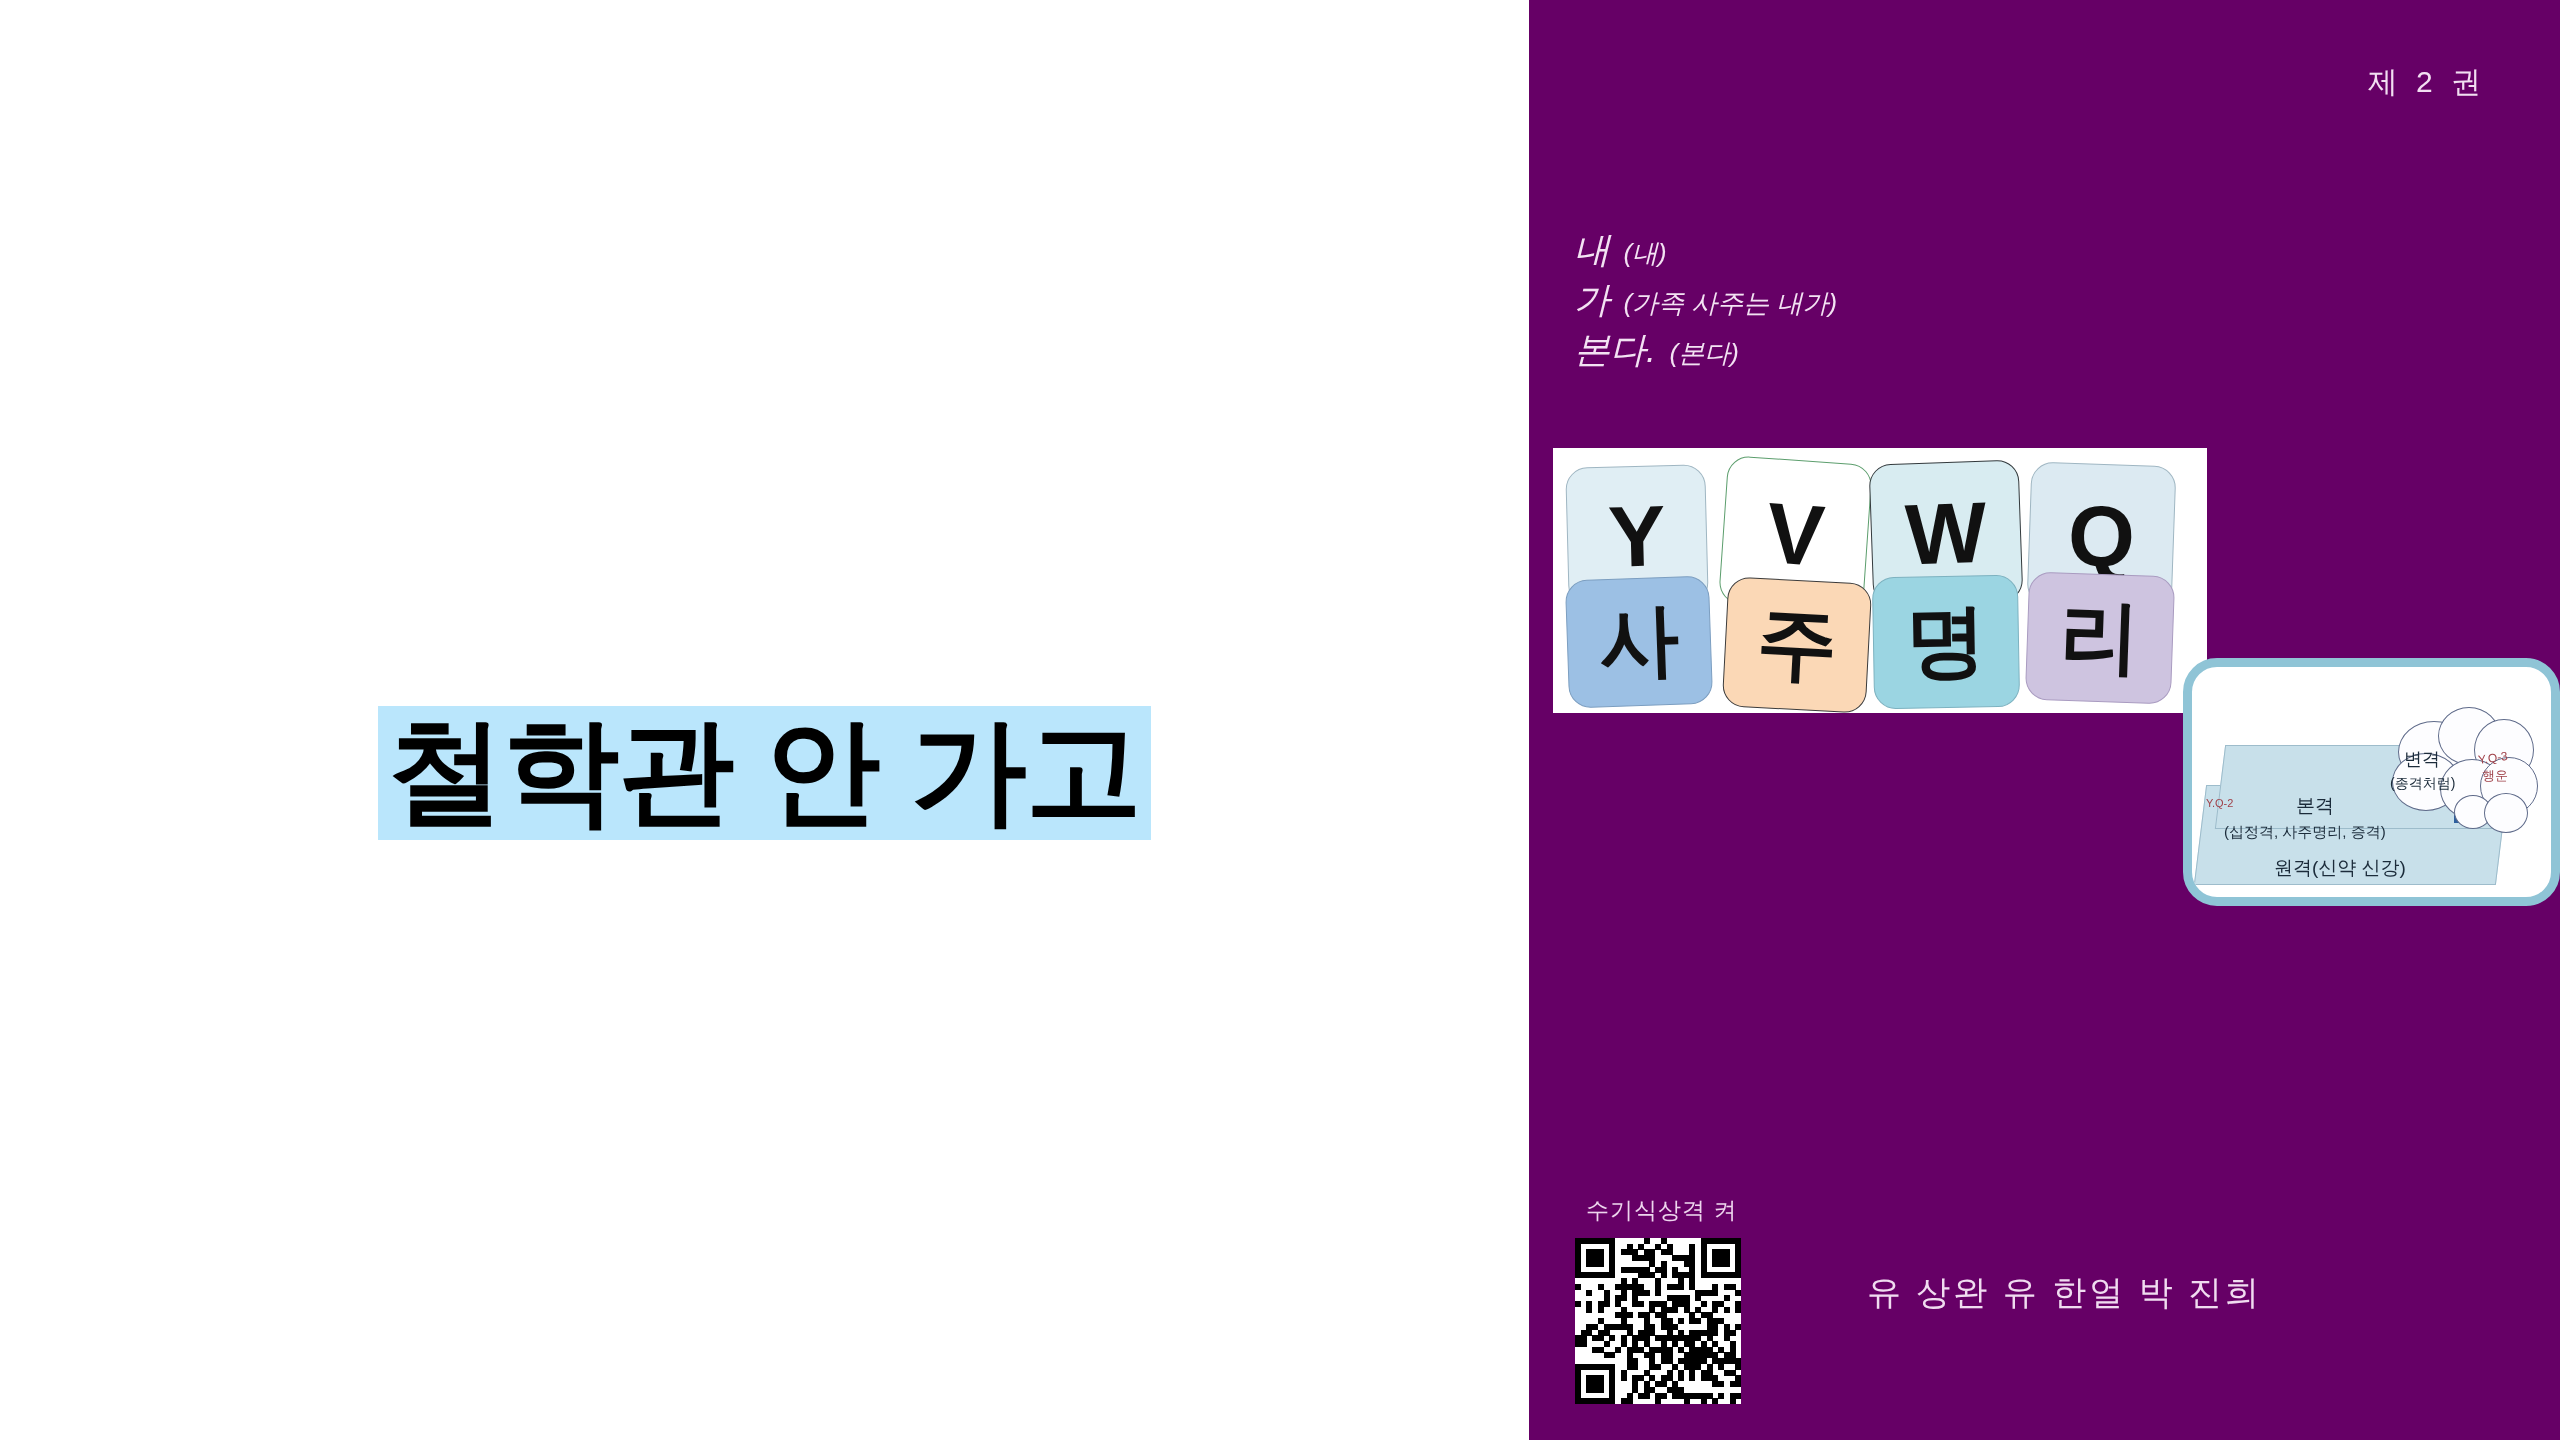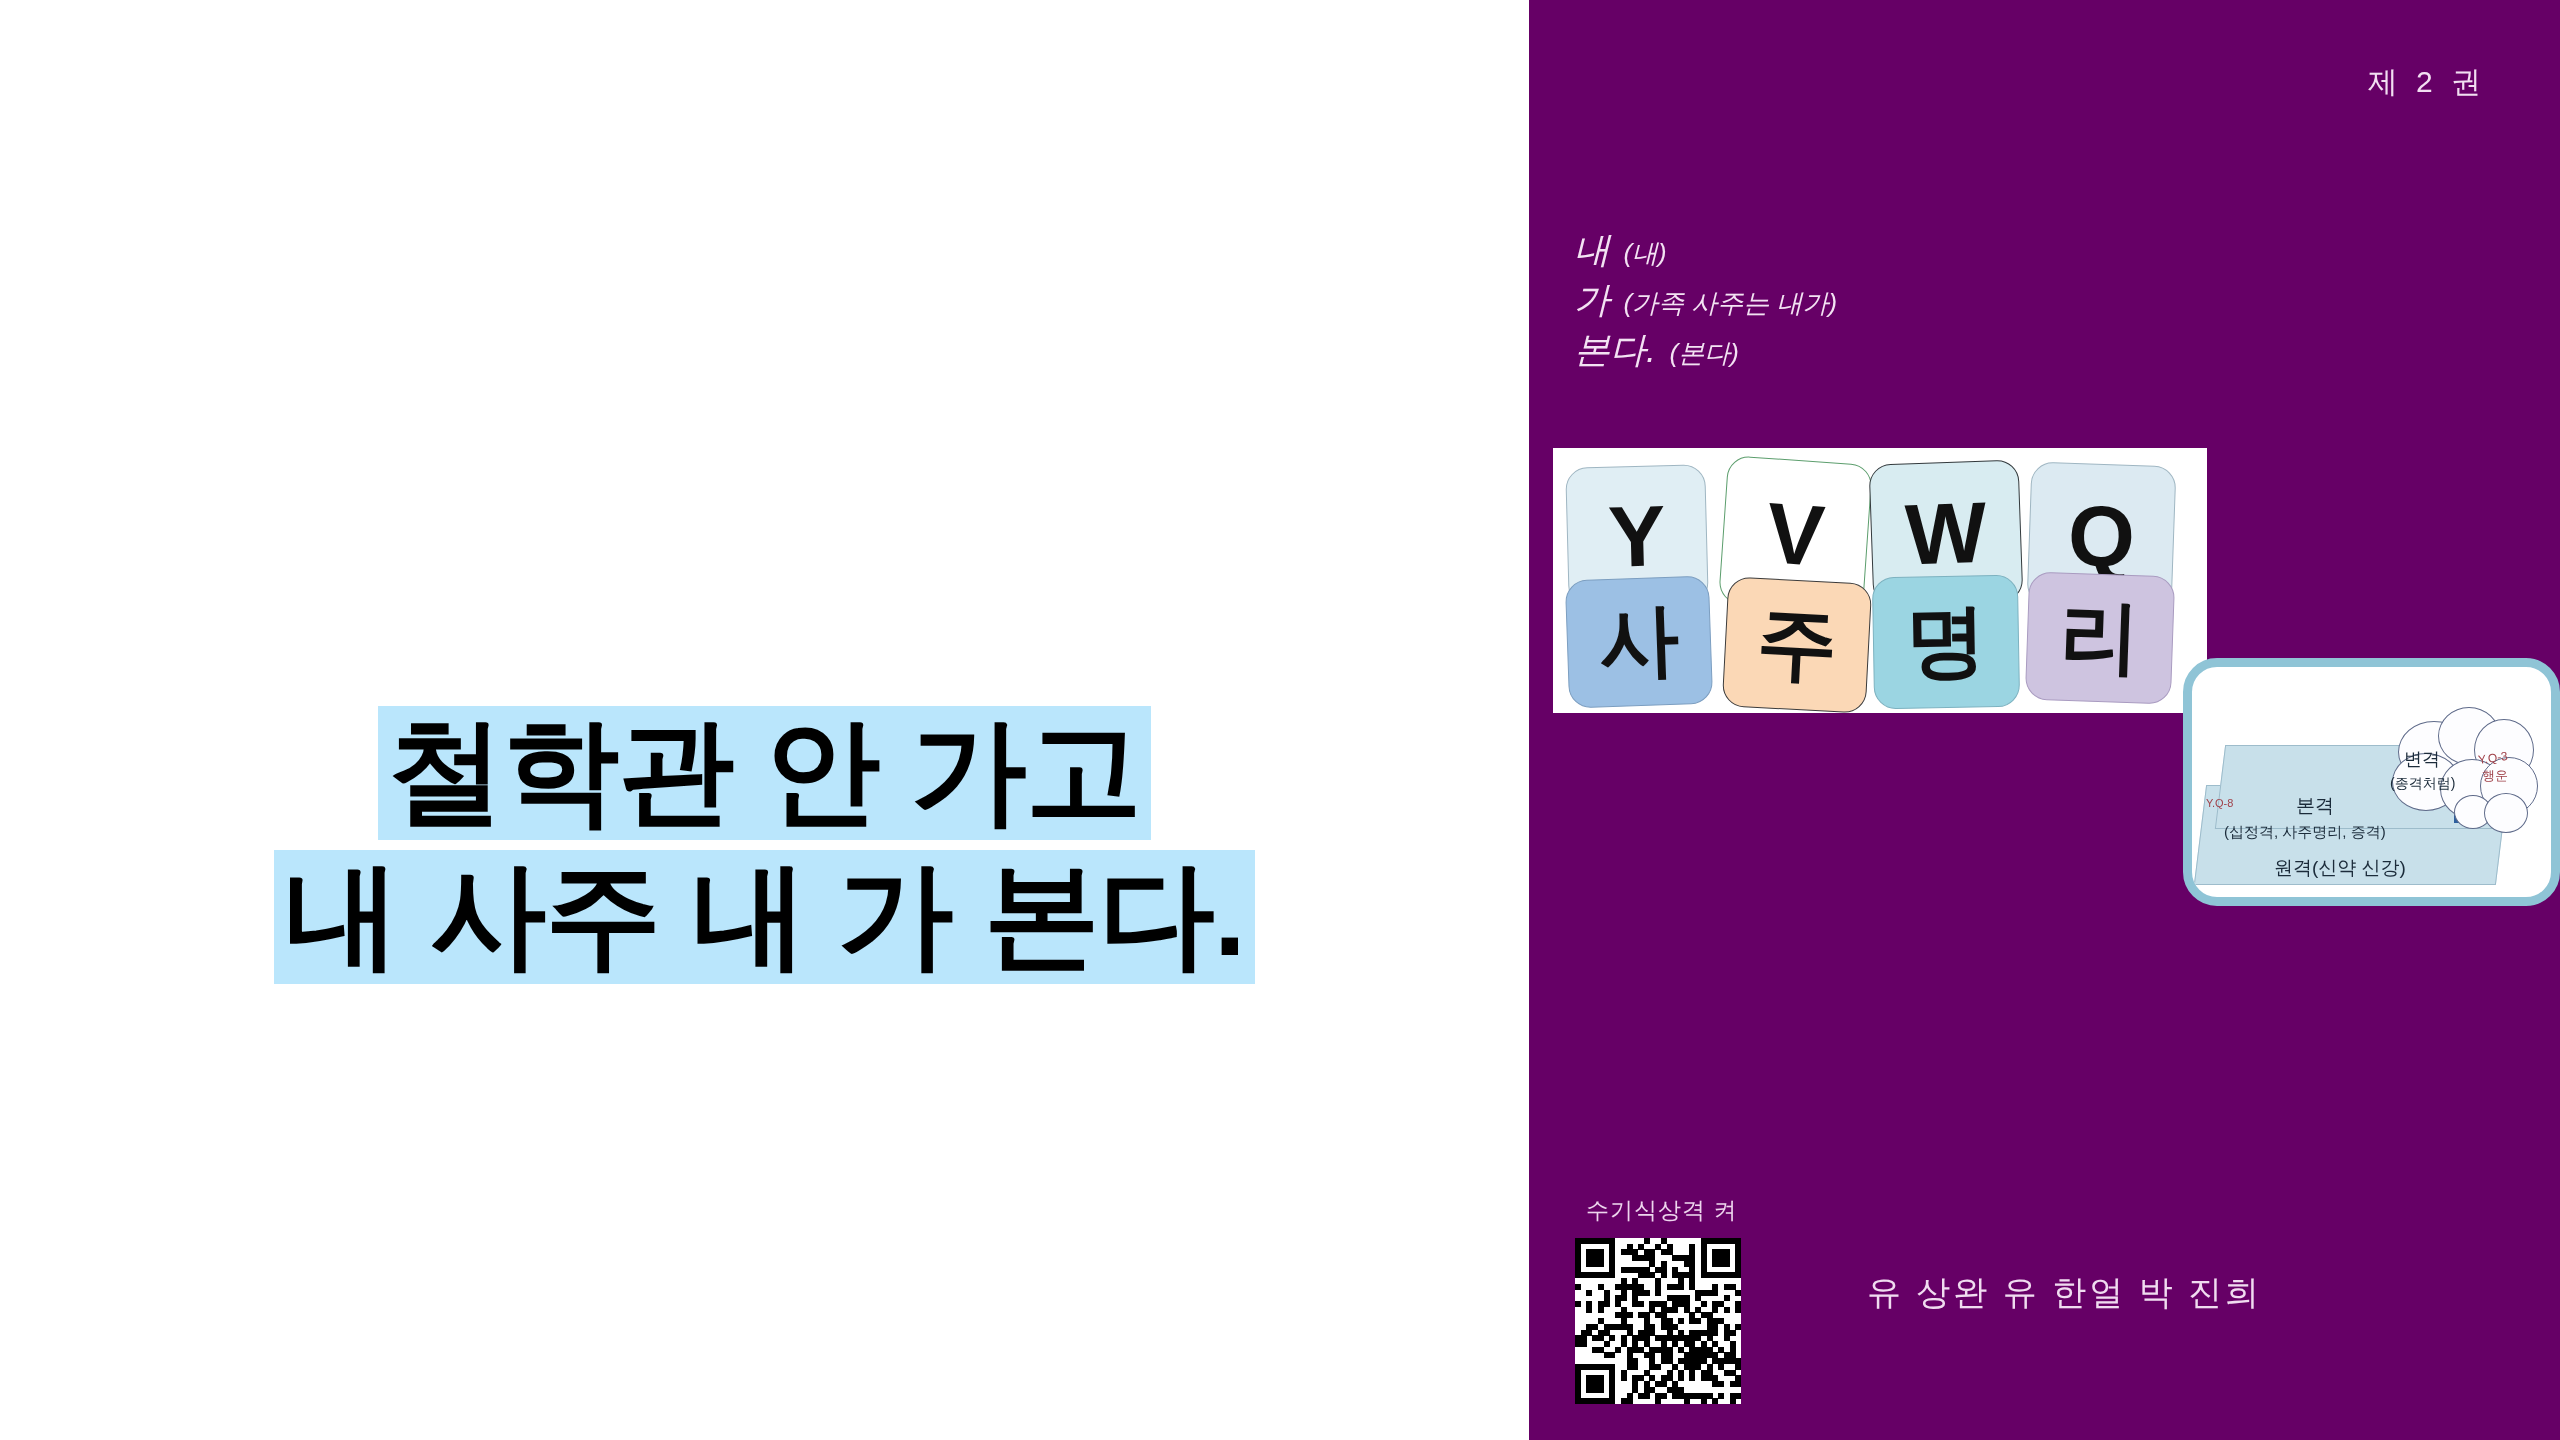--- a/index.html
+++ b/index.html
@@ -212,23 +212,20 @@
 
 <div id="page">
 
   <div class="left-panel">
 
 
     <div class="tagline">
       <div class="tagline-line">
         <span class="hl">철학관 안 가고</span>
       </div>
-      <div class="tagline-line">
-        <span class="hl">내 사주 내 가 본다.</span>
-      </div>
     </div>
 
   </div>
 
   <div class="right-panel">
 
     <div class="volume-label">제 2 권</div>
 
     <div class="phrase-block">
       <div class="phrase-row">
@@ -285,21 +282,21 @@
 
       <div class="dgm-cloud" style="left:206px; top:54px;  width:70px; height:60px;"></div>
       <div class="dgm-cloud" style="left:246px; top:40px;  width:60px; height:56px;"></div>
       <div class="dgm-cloud" style="left:282px; top:52px;  width:58px; height:60px;"></div>
       <div class="dgm-cloud" style="left:200px; top:86px;  width:66px; height:56px;"></div>
       <div class="dgm-cloud" style="left:248px; top:92px;  width:62px; height:58px;"></div>
       <div class="dgm-cloud" style="left:288px; top:90px;  width:56px; height:56px;"></div>
       <div class="dgm-cloud" style="left:262px; top:128px; width:36px; height:32px;"></div>
       <div class="dgm-cloud" style="left:292px; top:126px; width:42px; height:38px;"></div>
 
-      <div class="dgm-yq" style="left:14px; top:130px;">Y.Q-8</div>
+      <div class="dgm-yq" style="left:14px; top:130px;">Y.Q-2</div>
 
       <div class="dgm-text" style="left:104px; top:126px; font-size:19px;">본격</div>
 
       <div class="dgm-text" style="left:32px; top:156px; font-size:15px;">(십정격, 사주명리, 증격)</div>
 
       <div class="dgm-text" style="left:212px; top:80px; font-size:18px;">변격</div>
 
       <div class="dgm-text" style="left:198px; top:108px; font-size:14px;">(종격처럼)</div>
 
       <div class="dgm-yq" style="left:286px; top:84px; font-size:12px; transform:rotate(-8deg);">Y.Q-3</div>

